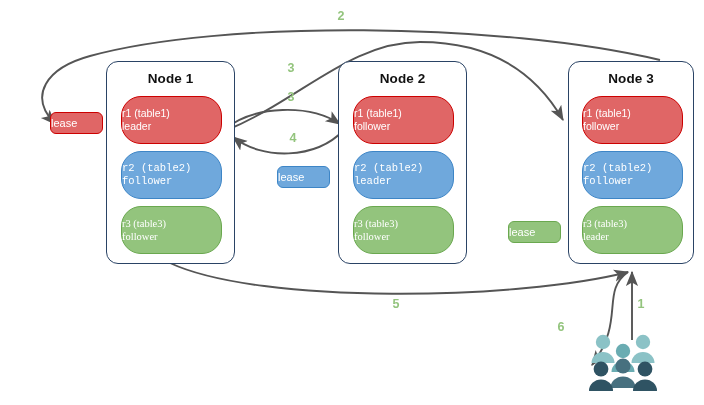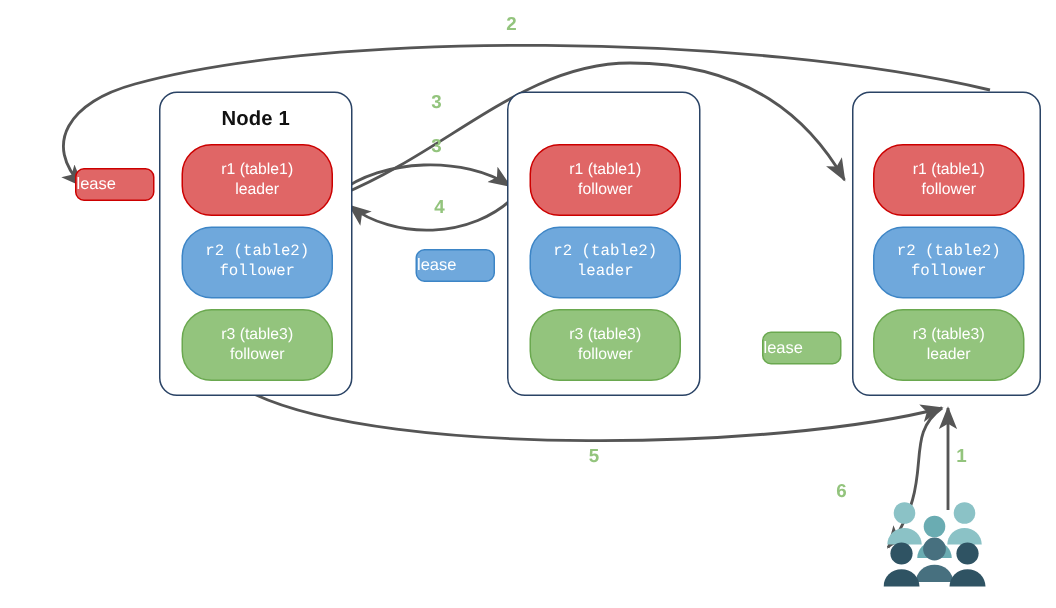--- a/index.html
+++ b/index.html
@@ -7,26 +7,26 @@
        font-family:"Liberation Sans","DejaVu Sans",sans-serif;}
   #canvas{position:relative;width:704px;height:405px;}
   #wires{position:absolute;left:0;top:0;width:704px;height:405px;}
 
   .node{position:absolute;box-sizing:border-box;
         border:1.6px solid #2a4365;border-radius:12px;background:#ffffff;padding-left:40px;}
   .node-title{position:absolute;left:0;right:0;top:9px;text-align:center;
               font-size:13.5px;font-weight:bold;color:#111111;letter-spacing:.1px;}
 
   .range{position:absolute;box-sizing:border-box;border-radius:20px;
-         display:flex;flex-direction:column;align-items:center;justify-content:center;
+         display:flex;flex-direction:column;align-items:flex-start;justify-content:center;
          color:#ffffff;font-size:10.5px;line-height:13px;text-align:center;}
   .range span{display:block;}
   .r-red{background:#e06666;border:1.4px solid #cc0000;}
   .r-blue{background:#6fa8dc;border:1.4px solid #3d85c6;font-family:Liberation Mono, monospace;}
-  .r-green{background:#93c47d;border:1.4px solid #6aa84f;}
+  .r-green{background:#93c47d;border:1.4px solid #6aa84f;font-family:Liberation Serif, serif;}
 
   .lease{position:absolute;box-sizing:border-box;border-radius:6px;
          display:flex;align-items:center;justify-content:flex-start;
          color:#ffffff;font-size:11px;}
   .l-red{background:#e06666;border:1.4px solid #cc0000;}
   .l-blue{background:#6fa8dc;border:1.4px solid #3d85c6;}
   .l-green{background:#93c47d;border:1.4px solid #6aa84f;}
 
   .step{position:absolute;color:#93c47d;font-size:12.5px;font-weight:bold;
         text-align:center;width:20px;}
@@ -88,35 +88,37 @@
       <span>r2 (table2)</span>
       <span>follower</span>
     </div>
     <div class="range r-green" style="left:14px;top:144px;width:101px;height:48px;">
       <span>r3 (table3)</span>
       <span>follower</span>
     </div>
   </div>
 
   <div class="node" style="left:338px;top:61px;width:129px;height:203px;">
+    <div class="node-title">Node 2</div>
     <div class="range r-red" style="left:14px;top:34px;width:101px;height:48px;">
       <span>r1 (table1)</span>
       <span>follower</span>
     </div>
     <div class="range r-blue" style="left:14px;top:89px;width:101px;height:48px;">
       <span>r2 (table2)</span>
       <span>leader</span>
     </div>
     <div class="range r-green" style="left:14px;top:144px;width:101px;height:48px;">
       <span>r3 (table3)</span>
       <span>follower</span>
     </div>
   </div>
 
   <div class="node" style="left:568px;top:61px;width:126px;height:203px;">
+    <div class="node-title">Node 3</div>
     <div class="range r-red" style="left:13px;top:34px;width:101px;height:48px;">
       <span>r1 (table1)</span>
       <span>follower</span>
     </div>
     <div class="range r-blue" style="left:13px;top:89px;width:101px;height:48px;">
       <span>r2 (table2)</span>
       <span>follower</span>
     </div>
     <div class="range r-green" style="left:13px;top:144px;width:101px;height:48px;">
       <span>r3 (table3)</span>

